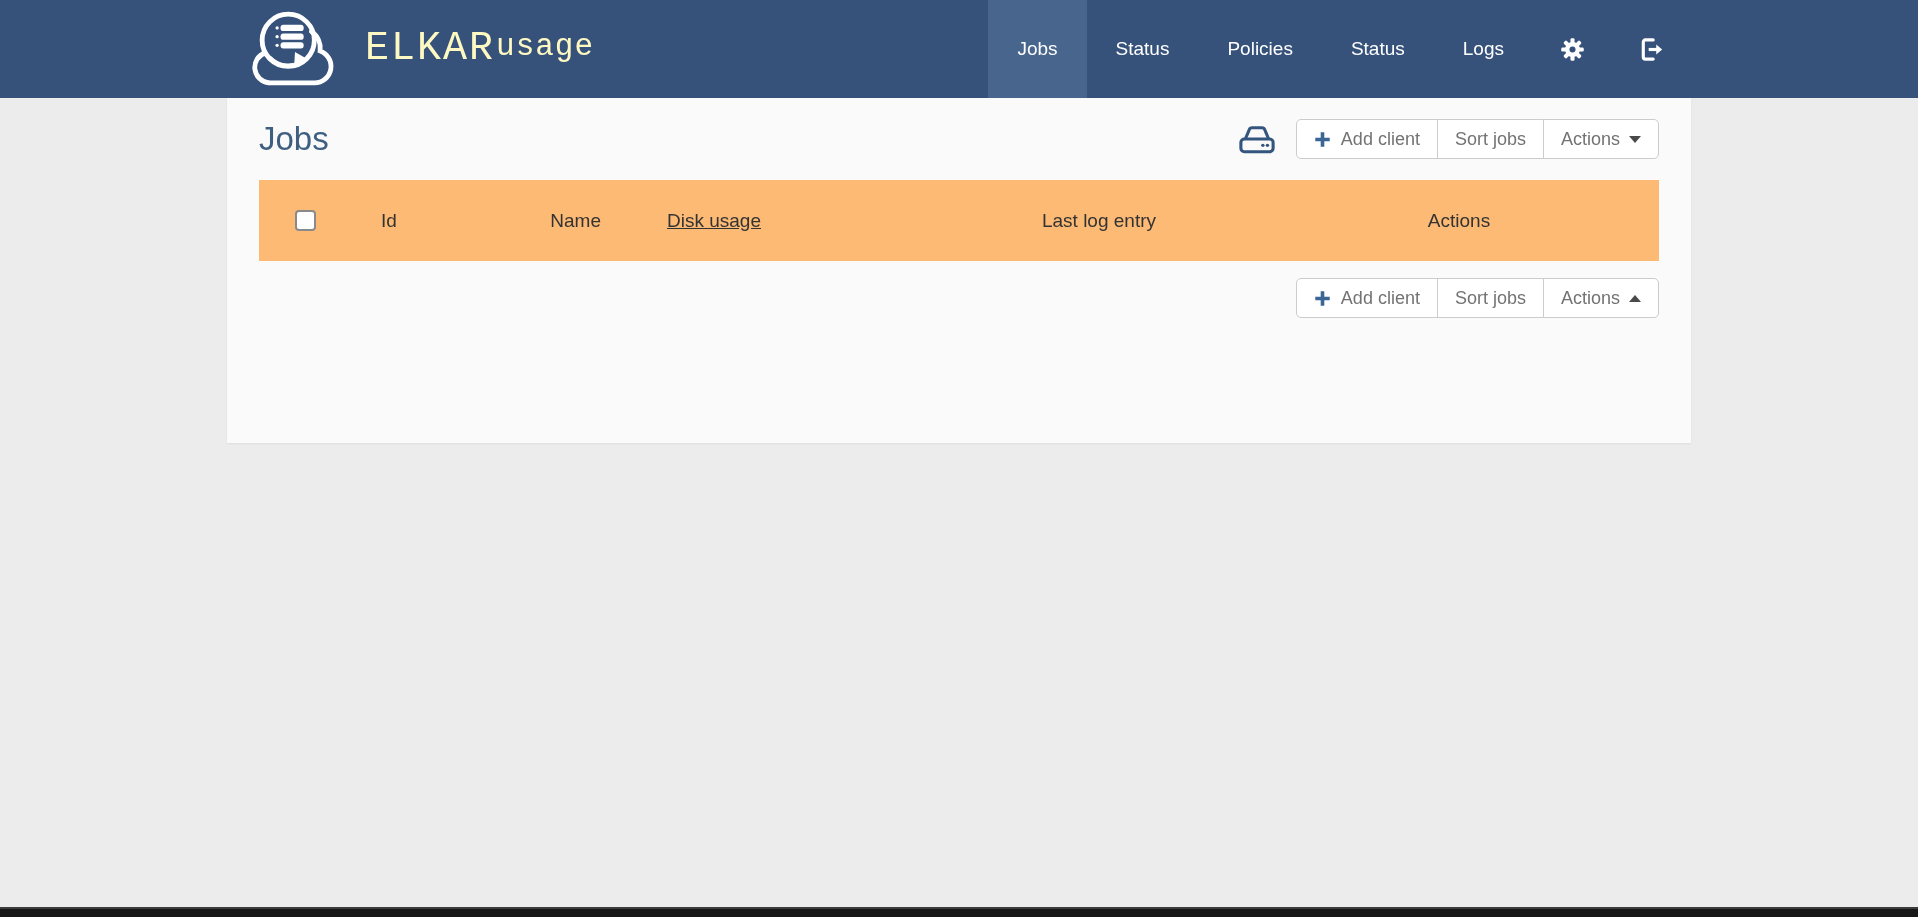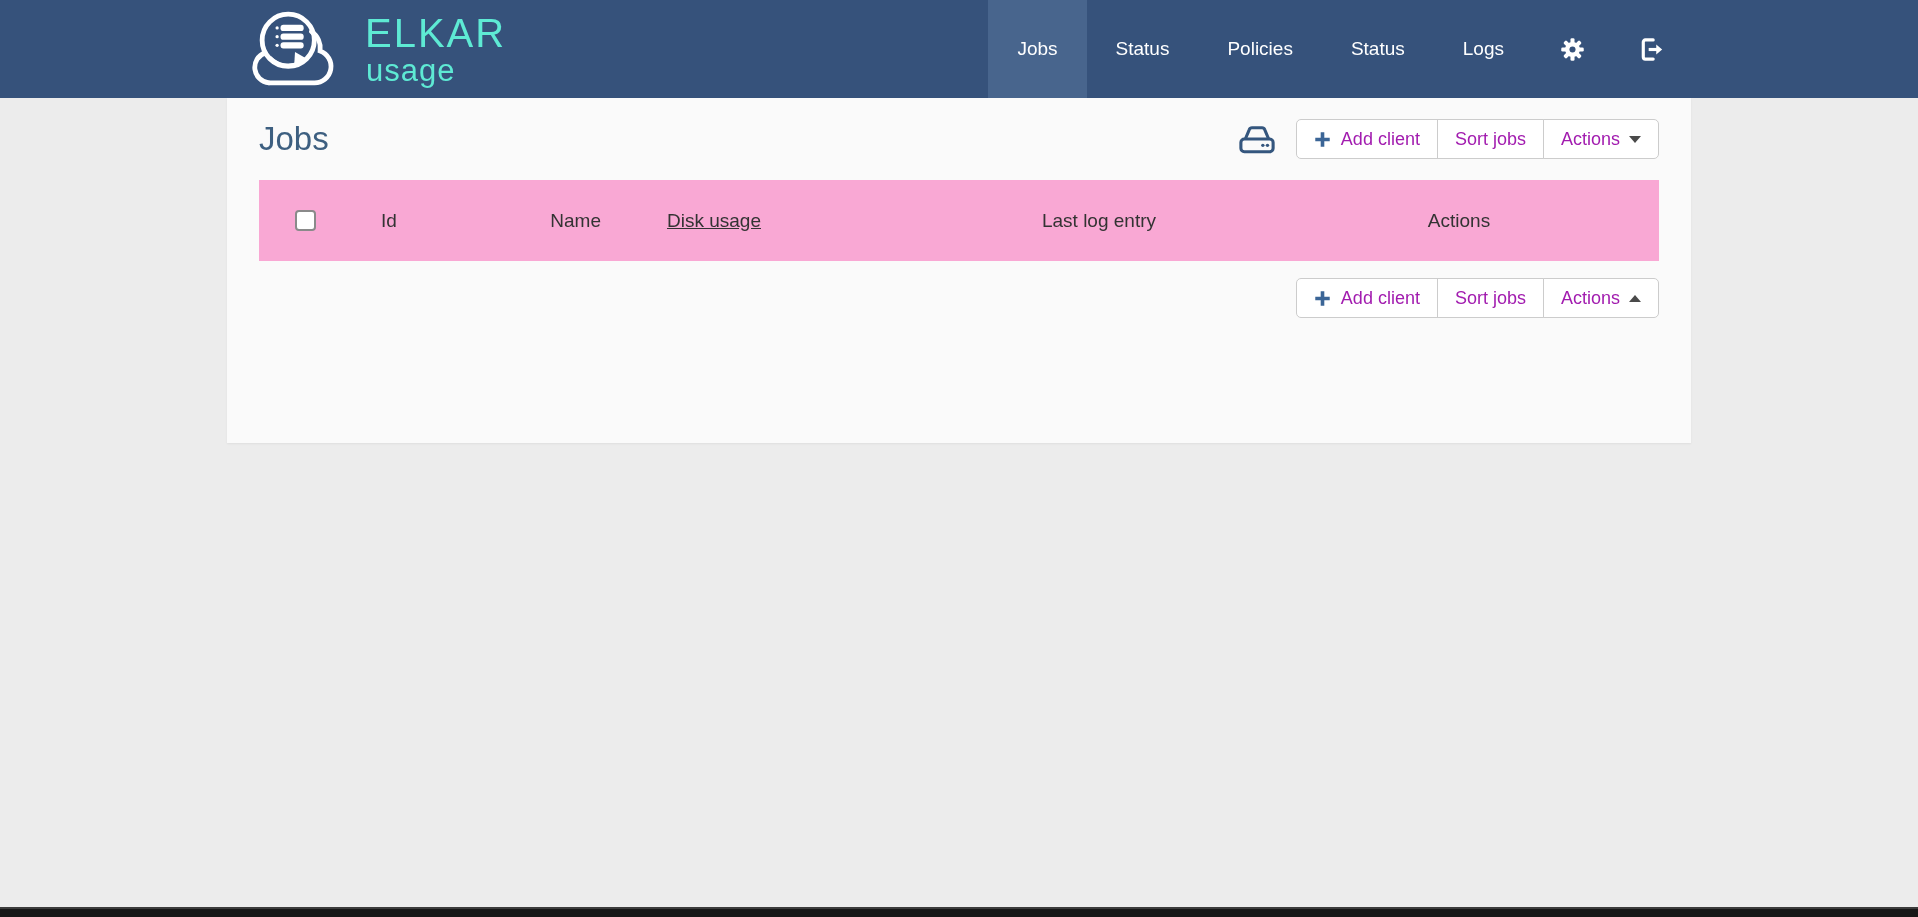--- a/index.html
+++ b/index.html
@@ -13,21 +13,21 @@
   }
   .container { width: 1464px; margin: 0 auto; }
 
   
   .navbar { background: #36527b; height: 98px; }
   .navbar .container {
     height: 100%;
     display: flex; align-items: center; justify-content: space-between;
   }
   .brand { display: flex; align-items: center; gap: 12px; padding-left: 10px; cursor: pointer; }
-  .brand-text { display: flex; flex-direction: column; color: #5eead4; line-height: 1; }
+  .brand-text { display: flex; flex-direction: row; color: #fef9c3; line-height: 1; font-family: Liberation Mono, monospace; }
   .brand-title { font-size: 40px; letter-spacing: 2px; font-weight: 400; }
   .brand-subtitle { font-size: 31px; letter-spacing: 1px; font-weight: 400; margin-top: 2px; margin-left: 1px; }
 
   .nav { display: flex; align-items: stretch; height: 98px; }
   .nav-item {
     display: flex; align-items: center;
     padding: 0 29px;
     color: #ffffff; font-size: 19px;
     cursor: pointer; text-decoration: none;
   }
@@ -51,21 +51,21 @@
     color: #3d5f80;
   }
   .header-tools { display: flex; align-items: center; gap: 18px; }
 
   .btn-group { display: inline-flex; }
   .btn {
     display: inline-flex; align-items: center; justify-content: space-between;
     height: 40px;
     background: #ffffff;
     border: 1px solid #cccccc;
-    color: #a21caf;
+    color: #737373;
     font-size: 18px; font-family: "Liberation Sans", sans-serif;
     padding: 0 17px;
     cursor: pointer;
     margin-left: -1px;
     border-radius: 0;
   }
   .btn:first-child { border-top-left-radius: 5px; border-bottom-left-radius: 5px; margin-left: 0; }
   .btn:last-child { border-top-right-radius: 5px; border-bottom-right-radius: 5px; }
   .btn .plus-icon { margin-right: 10px; display: inline-flex; }
   .caret-down, .caret-up {
@@ -73,21 +73,21 @@
     border-left: 6px solid transparent; border-right: 6px solid transparent;
     margin-left: 9px;
   }
   .caret-down { border-top: 7px solid #4a4a4a; }
   .caret-up { border-bottom: 7px solid #4a4a4a; }
 
   
   .jobs-table { margin-top: 21px; }
   .thead-row {
     display: flex; align-items: center;
-    background: #f9a8d4;
+    background: #fdba74;
     min-height: 81px;
     color: #333333; font-size: 19px;
   }
   .th { text-align: center; padding: 4px 8px; }
   .th-select   { flex: 0 0 92px; display: flex; align-items: center; justify-content: center; }
   .th-id       { flex: 0 0 76px; }
   .th-name     { flex: 0 0 182px; text-align: right; }
   .th-disk     { flex: 0 0 210px; text-decoration: underline; }
   .th-lastlog  { flex: 0 0 560px; }
   .th-result   { flex: 0 0 120px; padding: 4px 18px; line-height: 1.5; }

